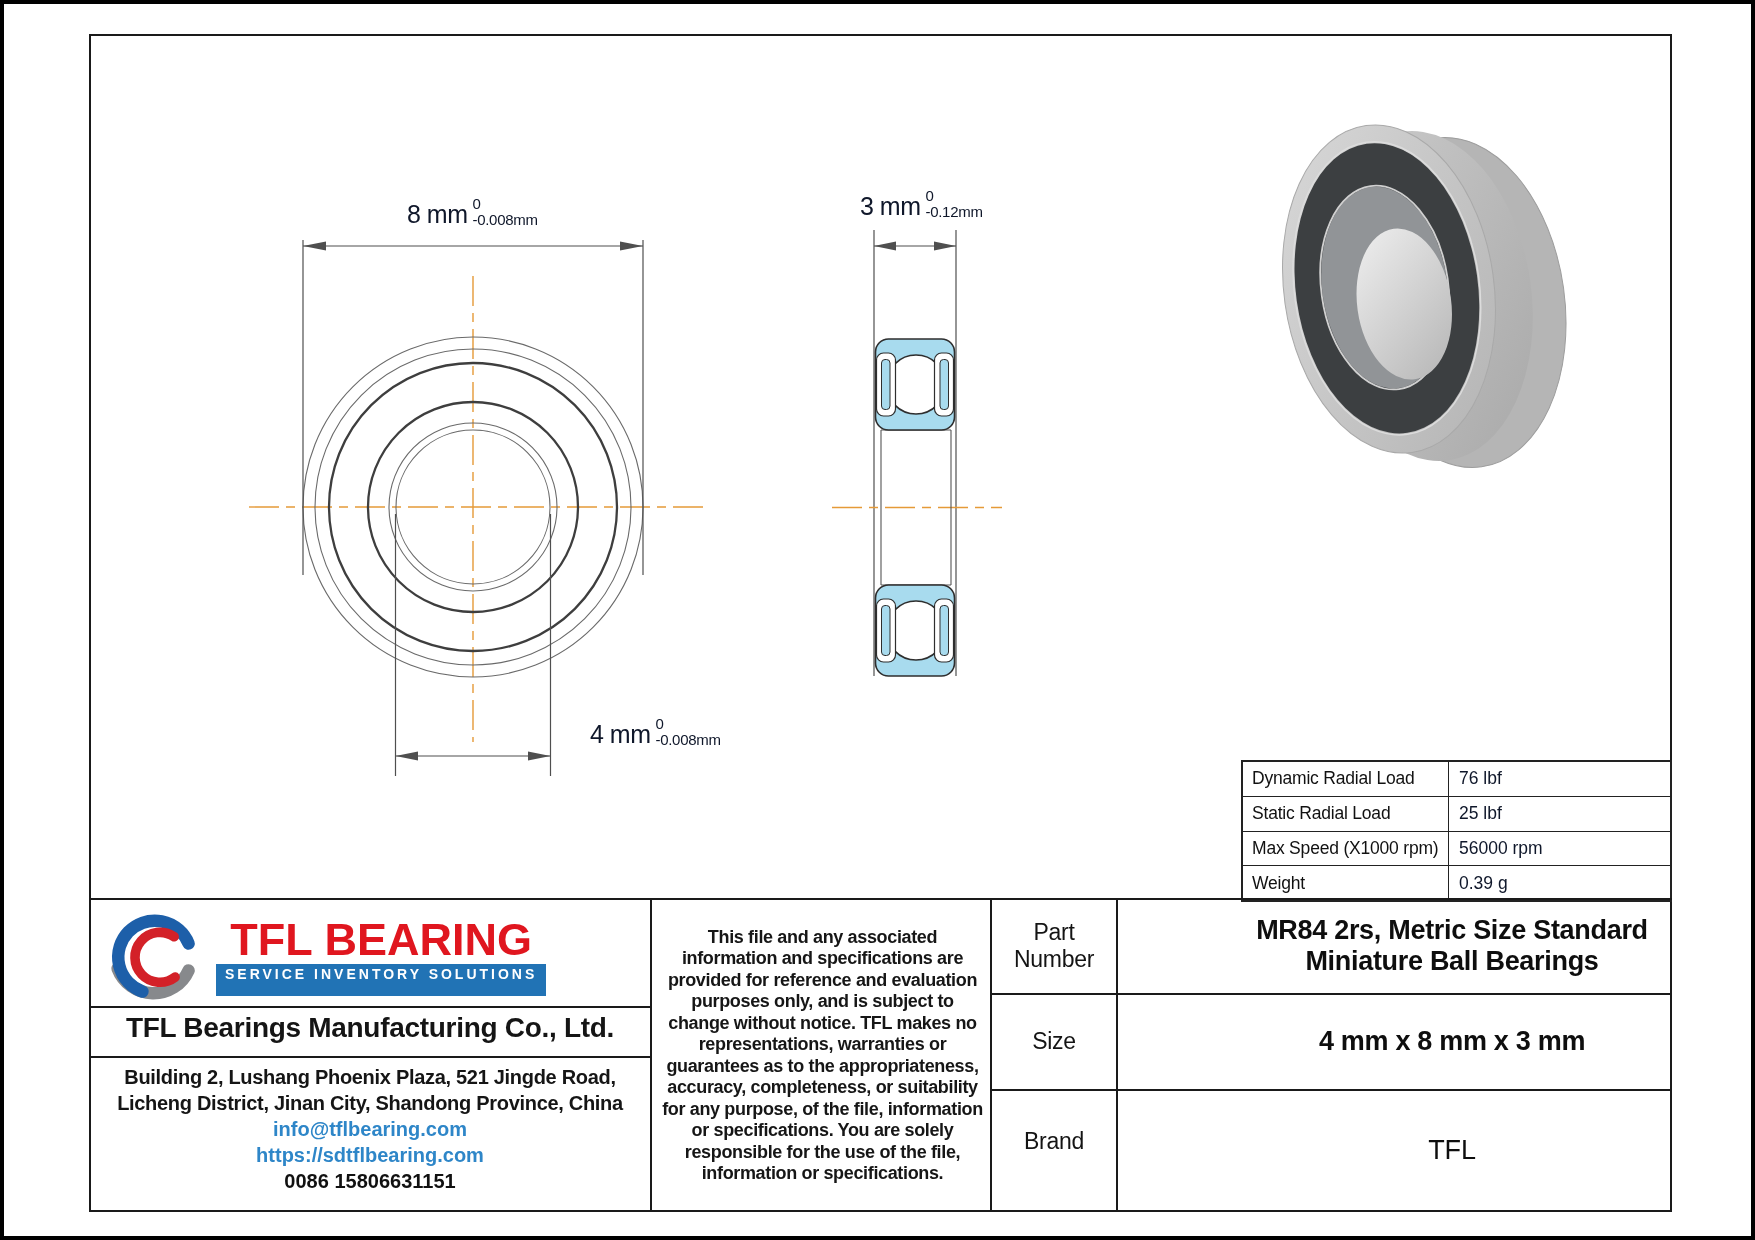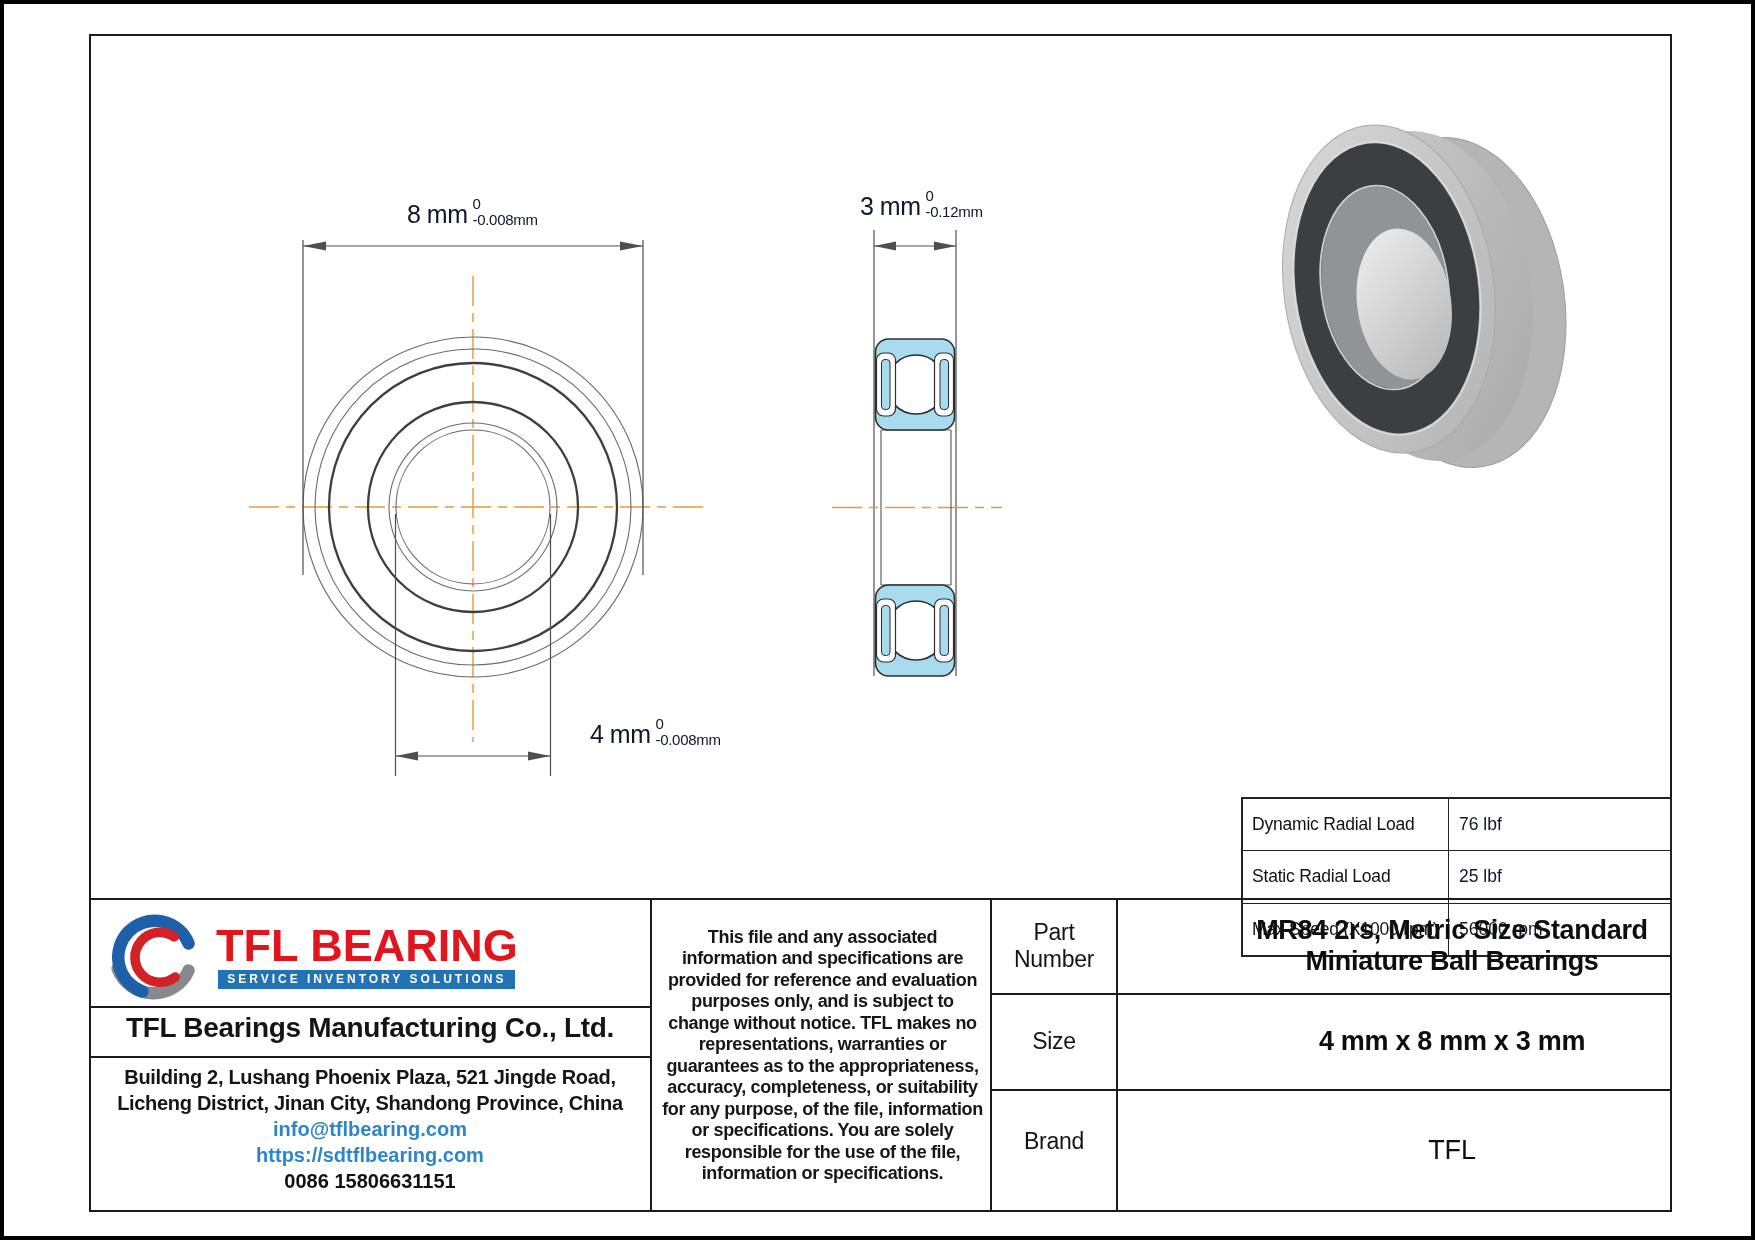--- a/index.html
+++ b/index.html
@@ -10,31 +10,31 @@
   }
   .abs{position:absolute;}
   .line{position:absolute;background:#1a1a1a;}
   #frame{position:absolute;left:85px;top:30px;width:1583px;height:1178px;border:2px solid #1a1a1a;box-sizing:border-box;}
   svg{display:block;}
   
   .dim{position:absolute;display:flex;align-items:flex-end;color:#0f172a;}
   .dim-main{font-size:25px;line-height:27px;letter-spacing:-0.5px;}
   .dim-tol{display:flex;flex-direction:column;margin-left:5px;font-size:15px;line-height:16px;letter-spacing:-0.3px;}
   
-  #spec-table{position:absolute;left:1237px;top:793px;width:431px;height:160px;border:2px solid #222;box-sizing:border-box;display:flex;flex-direction:column;}
+  #spec-table{position:absolute;left:1237px;top:756px;width:431px;height:142px;border:2px solid #222;box-sizing:border-box;display:flex;flex-direction:column;}
   .spec-row{flex:1;display:flex;border-top:1.5px solid #222;box-sizing:border-box;}
   .spec-row:first-child{border-top:none;}
   .spec-label{width:206px;border-right:1.5px solid #222;box-sizing:border-box;display:flex;align-items:center;padding-left:9px;font-size:17.5px;color:#111;letter-spacing:-0.2px;}
   .spec-value{flex:1;display:flex;align-items:center;padding-left:10px;font-size:17.5px;color:#0f172a;}
   
   .cell-center{display:flex;align-items:center;justify-content:center;text-align:center;}
   #logo-box{position:absolute;left:102px;top:903px;width:540px;height:98px;display:flex;align-items:center;}
   #logo-text-col{margin-left:14px;display:flex;flex-direction:column;align-items:center;}
   #logo-brand{color:#E0161F;font-weight:800;font-size:45px;line-height:46px;letter-spacing:0px;white-space:nowrap;}
-  #logo-bar{margin-top:1px;background:#2173B5;color:#fff;font-weight:bold;font-size:12px;letter-spacing:3px;padding:2px 9px 3px 9px;white-space:nowrap;}
+  #logo-bar{margin-top:1px;background:#2173B5;color:#fff;font-weight:bold;font-size:14px;letter-spacing:3px;padding:2px 9px 14px 9px;white-space:nowrap;}
   #company-name{position:absolute;left:85px;top:1008px;width:562px;text-align:center;font-size:28px;font-weight:bold;color:#151515;letter-spacing:-0.3px;}
   #address-block{position:absolute;left:92px;top:1060px;width:548px;text-align:center;color:#151515;}
   #company-address{font-size:20px;font-weight:bold;line-height:26px;letter-spacing:-0.3px;}
   #company-website,#company-email{display:block;font-size:20px;font-weight:bold;line-height:26px;color:#2E86C8;text-decoration:none;}
   #company-phone{font-size:20px;font-weight:bold;line-height:26px;color:#111;}
   #disclaimer{position:absolute;left:650px;top:895px;width:337px;height:313px;display:flex;align-items:center;justify-content:center;}
   #disclaimer p{margin:0;width:325px;text-align:center;font-size:18px;font-weight:bold;line-height:21.5px;letter-spacing:-0.35px;color:#161616;}
   .field-label{position:absolute;left:987px;width:126px;font-size:23px;color:#141414;letter-spacing:-0.3px;}
   .field-value{position:absolute;left:1113px;width:670px;color:#0e0e0e;}
   .fv-bold{font-weight:bold;font-size:27px;line-height:31px;letter-spacing:-0.3px;}
@@ -177,20 +177,24 @@
       <div class="spec-value">76 lbf</div>
     </div>
     <div class="spec-row">
       <div class="spec-label">Static Radial Load</div>
       <div class="spec-value">25 lbf</div>
     </div>
     <div class="spec-row">
       <div class="spec-label">Max Speed (X1000 rpm)</div>
       <div class="spec-value">56000 rpm</div>
     </div>
+    <div class="spec-row">
+      <div class="spec-label">Weight</div>
+      <div class="spec-value">0.39 g</div>
+    </div>
   </div>
 
   <div class="line" style="left:85px;top:894px;width:1583px;height:2px;"></div>
   <div class="line" style="left:646px;top:895px;width:2px;height:313px;"></div>
   <div class="line" style="left:986px;top:895px;width:2px;height:313px;"></div>
   <div class="line" style="left:1112px;top:895px;width:2px;height:313px;"></div>
   <div class="line" style="left:85px;top:1002px;width:562px;height:2px;"></div>
   <div class="line" style="left:85px;top:1052px;width:562px;height:2px;"></div>
   <div class="line" style="left:987px;top:989px;width:681px;height:2px;"></div>
   <div class="line" style="left:987px;top:1085px;width:681px;height:2px;"></div>

